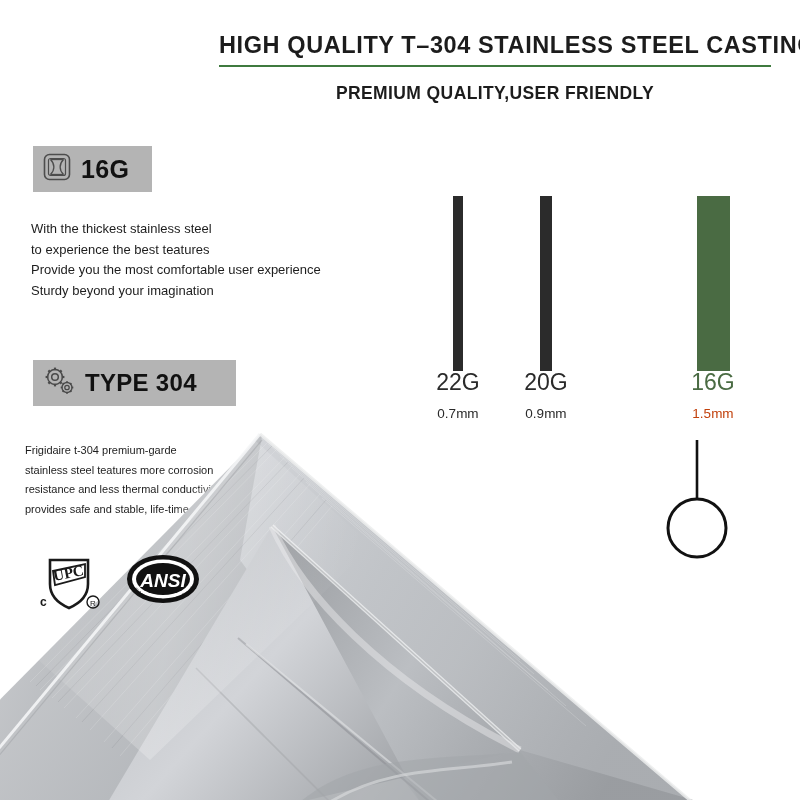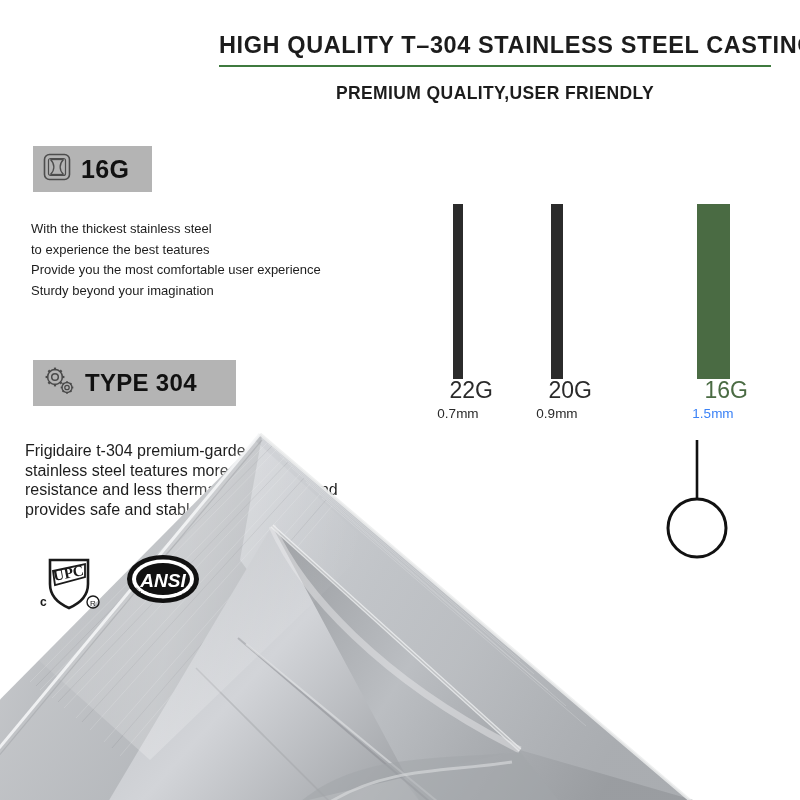--- a/index.html
+++ b/index.html
@@ -91,21 +91,21 @@
     position: absolute;
     font-size: 13px;
     line-height: 20.5px;
     color: #1d1d1d;
     white-space: nowrap;
   }
   .para-1 { left: 31px; top: 219px; }
   .para-2 {
     left: 25px;
     top: 441px;
-    font-size: 16px;
+    font-size: 11px;
     line-height: 19.5px;
   }
   .para div { white-space: nowrap; }
 
   
   .chart {
     position: absolute;
     left: 420px;
     top: 160px;
     width: 360px;
@@ -119,31 +119,30 @@
   .bar {
     margin: 0 auto;
     background: #2b2b2b;
   }
   .bar.accent { background: #4a6b43; }
   .bar-label {
     font-size: 23px;
     color: #2a2a2a;
     line-height: 1;
     white-space: nowrap;
-    text-align: right;
   }
   .bar-label.accent { color: #4a6b43; }
   .bar-sub {
     font-size: 13.5px;
     color: #2a2a2a;
-    margin-top: 5px;
+    margin-top: 13px;
     line-height: 1;
     white-space: nowrap;
   }
-  .bar-sub.accent { color: #3b82f6; }
+  .bar-sub.accent { color: #c2410c; }
 
   
   .callout {
     position: absolute;
     left: 660px;
     top: 436px;
     width: 80px;
     height: 130px;
     pointer-events: none;
   }
@@ -242,21 +241,21 @@
     <div>resistance and less thermal conductivity,and</div>
     <div>provides safe and stable, life-time use</div>
   </div>
 
   <div class="chart">
     <div class="bar-col" id="col0" style="width: 70px; left: 3px;">
       <div class="bar" style="width: 10px; height: 175px; background: rgb(43, 43, 43);"></div>
       <div class="bar-label">22G</div>
       <div class="bar-sub">0.7mm</div>
     </div>
-    <div class="bar-col" id="col1" style="width: 70px; left: 102px;">
+    <div class="bar-col" id="col1" style="width: 70px; left: 91px;">
       <div class="bar" style="width: 12px; height: 175px; background: rgb(43, 43, 43);"></div>
       <div class="bar-label">20G</div>
       <div class="bar-sub">0.9mm</div>
     </div>
     <div class="bar-col" id="col3" style="width: 70px; left: 258px;">
       <div class="bar accent" style="width: 33px; height: 175px; background: rgb(74, 107, 67);"></div>
       <div class="bar-label accent">16G</div>
       <div class="bar-sub accent">1.5mm</div>
     </div>
   </div>

